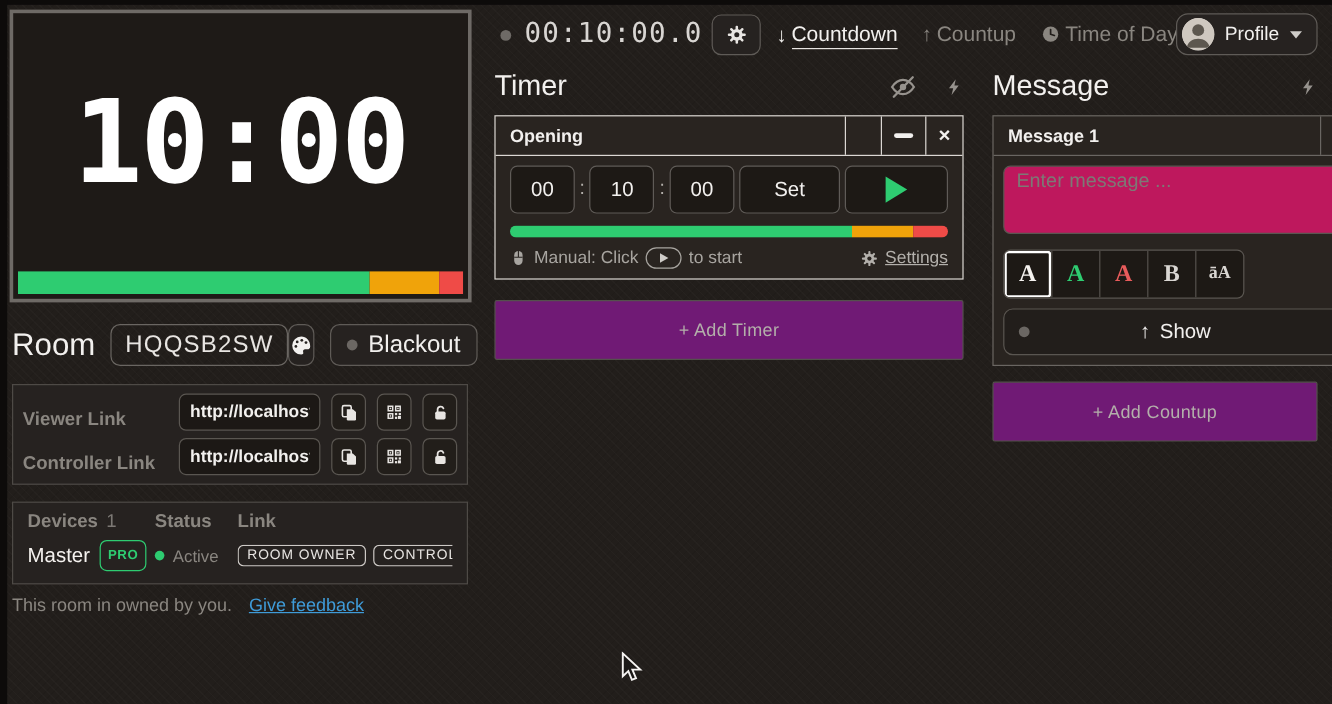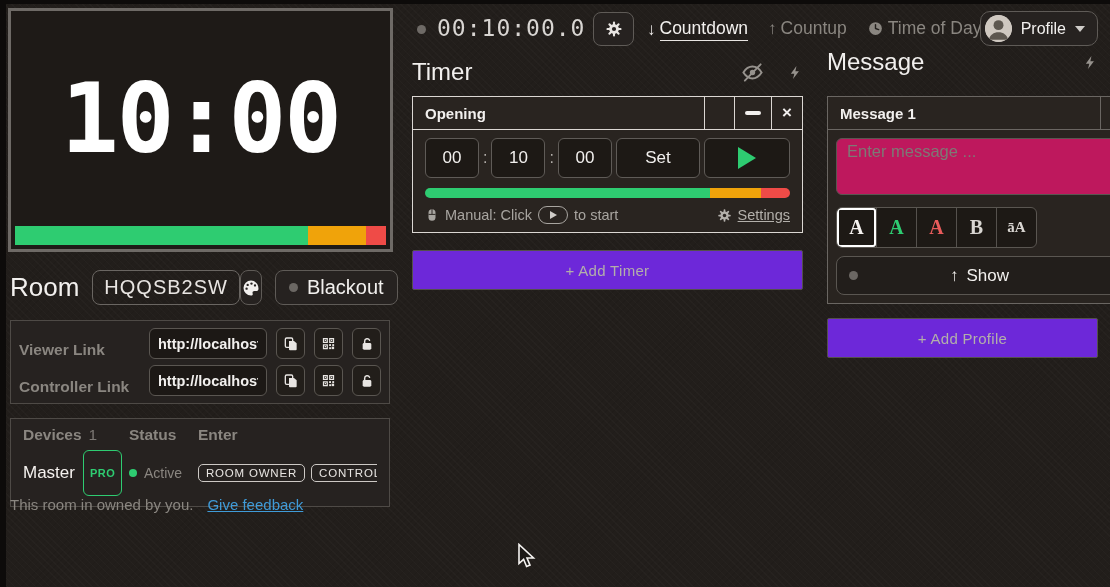--- a/index.html
+++ b/index.html
@@ -98,21 +98,21 @@
   .cf-left{display:flex;align-items:center;gap:6px;}
   .play-pill{
     display:inline-flex;align-items:center;justify-content:center;
     width:30px;height:18px;border:1.5px solid #a8a5a0;border-radius:9px;
   }
   .play-pill i{display:block;width:0;height:0;border-top:4px solid transparent;border-bottom:4px solid transparent;border-left:7px solid #cfccc8;}
   .cf-right{display:flex;align-items:center;gap:6px;color:#b3b0ab;cursor:pointer;}
   .cf-right .settings-label{text-decoration:underline;}
 
   .add-btn{
-    position:absolute;height:40px;background:#6d28d9;border:1px solid #54504c;border-radius:2px;
+    position:absolute;height:50px;background:#701a75;border:1px solid #54504c;border-radius:2px;
     display:flex;align-items:center;justify-content:center;color:#b3afaa;font-size:15px;cursor:pointer;letter-spacing:.3px;
   }
   .add-timer{left:412px;top:250px;width:391px;}
   .add-message{left:827px;top:318px;width:271px;}
 
   
   .msg-card{position:absolute;left:827px;top:96px;width:305px;background:#292420;border:1px solid #6a6662;}
   .msg-card .card-header{border-bottom:1px solid #6a6662;}
   .msg-card .hcell{border-left:1px solid #6a6662;color:#8f8b87;}
   .msg-body{padding:8px;}
@@ -180,21 +180,21 @@
     display:flex;align-items:center;justify-content:center;color:#e8e5e2;cursor:pointer;
   }
 
   .devices-panel{position:absolute;left:10px;top:418px;width:380px;border:1px solid #4e4a46;background:#262220;overflow:hidden;}
   .dev-grid{display:grid;grid-template-columns:106px 69px 1fr;align-items:center;padding:0 12px;}
   .dev-head{padding-top:7px;color:#8a8680;font-weight:700;font-size:15.5px;}
   .dev-head .count{font-weight:400;margin-left:7px;color:#7c7874;}
   .dev-row{padding-top:6px;padding-bottom:10px;}
   .dev-name{display:flex;align-items:center;gap:8px;font-size:17px;color:#f5f2ef;}
   .pro-badge{
-    border:1.5px solid currentColor;border-radius:6px;padding:16px 6px;
+    border:1.5px solid currentColor;border-radius:6px;padding:6px 6px;
     font-size:11px;font-weight:700;letter-spacing:.5px;
   }
   .dev-status{display:flex;align-items:center;gap:7px;font-size:14px;color:#8a8680;}
   .status-green-dot{width:8px;height:8px;border-radius:50%;}
   .dev-tags{display:flex;gap:6px;overflow:hidden;white-space:nowrap;}
   .tag-pill{
     border:1px solid #cdc9c5;border-radius:5px;padding:2px 7px;flex:0 0 auto;
     font-size:11.5px;color:#e8e5e2;letter-spacing:.8px;
   }
 
@@ -340,21 +340,21 @@
               </svg>
           </span>
           <span class="settings-label">Settings</span>
         </span>
       </div>
     </div>
   </div>
 
   <div class="add-btn add-timer">+  Add Timer</div>
 
-  <div class="sec-head" style="left:827px;top:48px;width:271px;gap:48px;">
+  <div class="sec-head" style="left:827px;top:58px;width:271px;gap:48px;">
     <span class="sec-title">Message</span>
     <span class="sec-icons">
       <span class="ico">
         <svg viewBox="0 0 24 24" width="15" height="19">
             <path d="M13.5 1.5 4.5 13.8h5.6L8 22.5l9.5-12.4h-5.7z" fill="currentColor"></path>
           </svg>
       </span>
     </span>
   </div>
 
@@ -380,21 +380,21 @@
         <span class="fmt small" style="color: rgb(217, 214, 210);">āA</span>
       </div>
       <div class="show-btn">
         <span class="show-dot"></span>
         <span class="show-arrow">↑</span>
         <span>Show</span>
       </div>
     </div>
   </div>
 
-  <div class="add-btn add-message">+  Add Profile</div>
+  <div class="add-btn add-message">+  Add Countup</div>
 
   <div class="room-head">
     <span class="room-title">Room</span>
     <span class="room-code">HQQSB2SW</span>
     <span class="room-spacer"></span>
     <span class="palette-btn">
       <span class="ico">
         <svg viewBox="0 0 24 24" width="20" height="20">
             <path d="M12 3a9 9 0 100 18c1.6 0 2.5-1 2-2.3-.6-1.6.3-3 2-3h2.2c1.6 0 2.8-1.2 2.8-2.9C21 7 17 3 12 3z" fill="currentColor"></path>
             <g fill="#262220">
@@ -484,21 +484,21 @@
             </svg>
         </span>
       </span>
     </div>
   </div>
 
   <div class="devices-panel">
     <div class="dev-grid dev-head">
       <span><span>Devices</span><span class="count">1</span></span>
       <span>Status</span>
-      <span>Enter</span>
+      <span>Link</span>
     </div>
     <div class="dev-grid dev-row">
       <span class="dev-name">
         <span>Master</span>
         <span class="pro-badge" style="color: rgb(46, 204, 113);">PRO</span>
       </span>
       <span class="dev-status">
         <span class="status-green-dot" style="background: rgb(46, 204, 113);"></span>
         <span>Active</span>
       </span>

